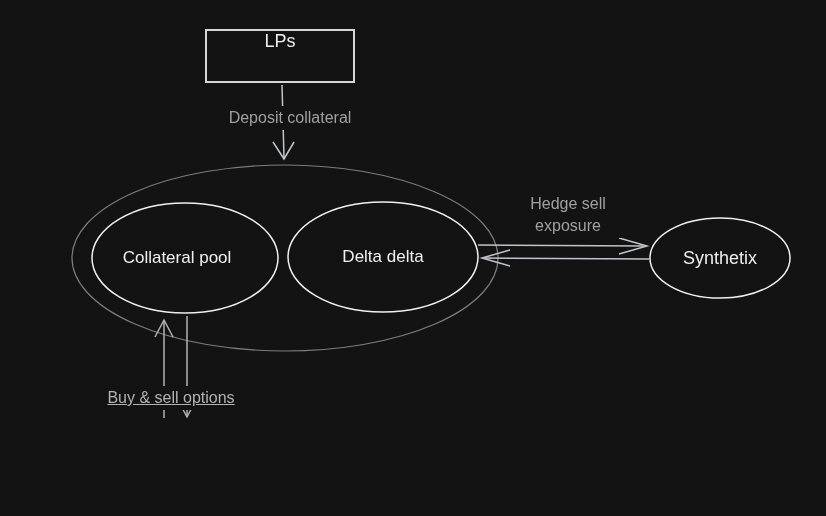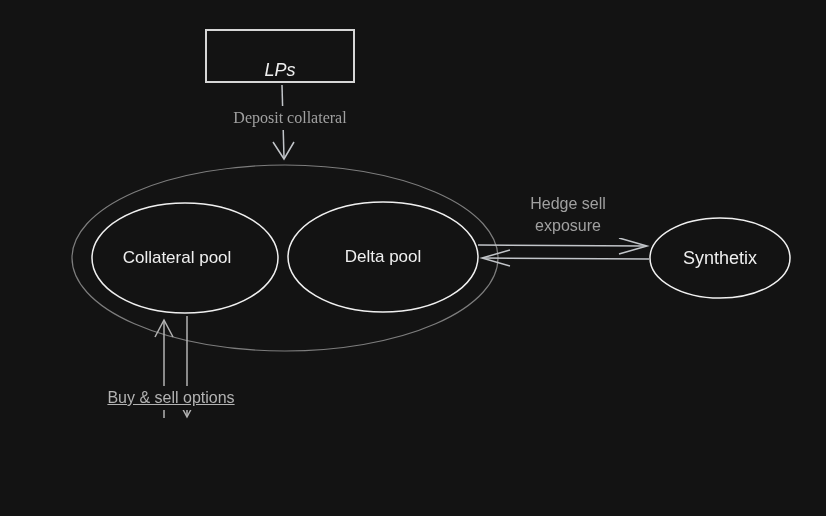--- a/index.html
+++ b/index.html
@@ -38,25 +38,24 @@
     stroke-width: 1.5;
   }
   .trader-arrow .arrow-line, .trader-arrow .arrow-head {
     stroke: var(--trader-arrow, #b3b3b3);
   }
 
   
   .node-box {
     position: absolute;
     display: flex;
-    align-items: flex-end;
+    align-items: flex-start;
     justify-content: center;
     box-sizing: border-box;
     background: transparent;
-    font-style: italic;
   }
   .lps-box {
     left: 205px; top: 29px;
     width: 150px; height: 54px;
     border: 2px solid var(--box-stroke, #d6d6d6);
     color: var(--node-text, #efefef);
     font-size: 18px;
   }
   .traders-box {
     left: 90px; top: 423px;
@@ -82,21 +81,21 @@
 
   .edge-label {
     position: absolute;
     color: var(--edge-label, #a0a0a0);
     font-size: 16px;
     line-height: 22px;
     text-align: center;
     background: var(--background, #131313);
     padding: 1px 3px;
   }
-  .deposit-label { left: 212px; top: 106px; width: 150px; font-family: Liberation Serif, serif; }
+  .deposit-label { left: 212px; top: 106px; width: 150px; }
   .hedge-label   { left: 505px; top: 192px; width: 120px; }
   .trade-label   { left: 92px;  top: 386px; width: 152px; color: var(--trade-label, #b3b3b3); text-decoration: underline; }
 </style>
 </head>
 <body>
 
 <div class="canvas">
 
   <svg class="diagram-svg" viewBox="0 0 826 516">
 
@@ -131,20 +130,20 @@
       <polyline class="arrow-head" points="178,400 187,417 196,400"></polyline>
     </g>
   </svg>
 
   <div class="node-box lps-box">
     <span>LPs</span>
   </div>
 
 
   <div class="ellipse-label collateral-label">Collateral pool</div>
-  <div class="ellipse-label delta-label">Delta pool</div>
+  <div class="ellipse-label delta-label">Delta delta</div>
   <div class="ellipse-label synthetix-label">Synthetix</div>
 
   <div class="edge-label deposit-label">Deposit collateral</div>
   <div class="edge-label hedge-label">Hedge sell exposure</div>
   <div class="edge-label trade-label">Buy &amp; sell options</div>
 
 </div>
 
 </body></html>

